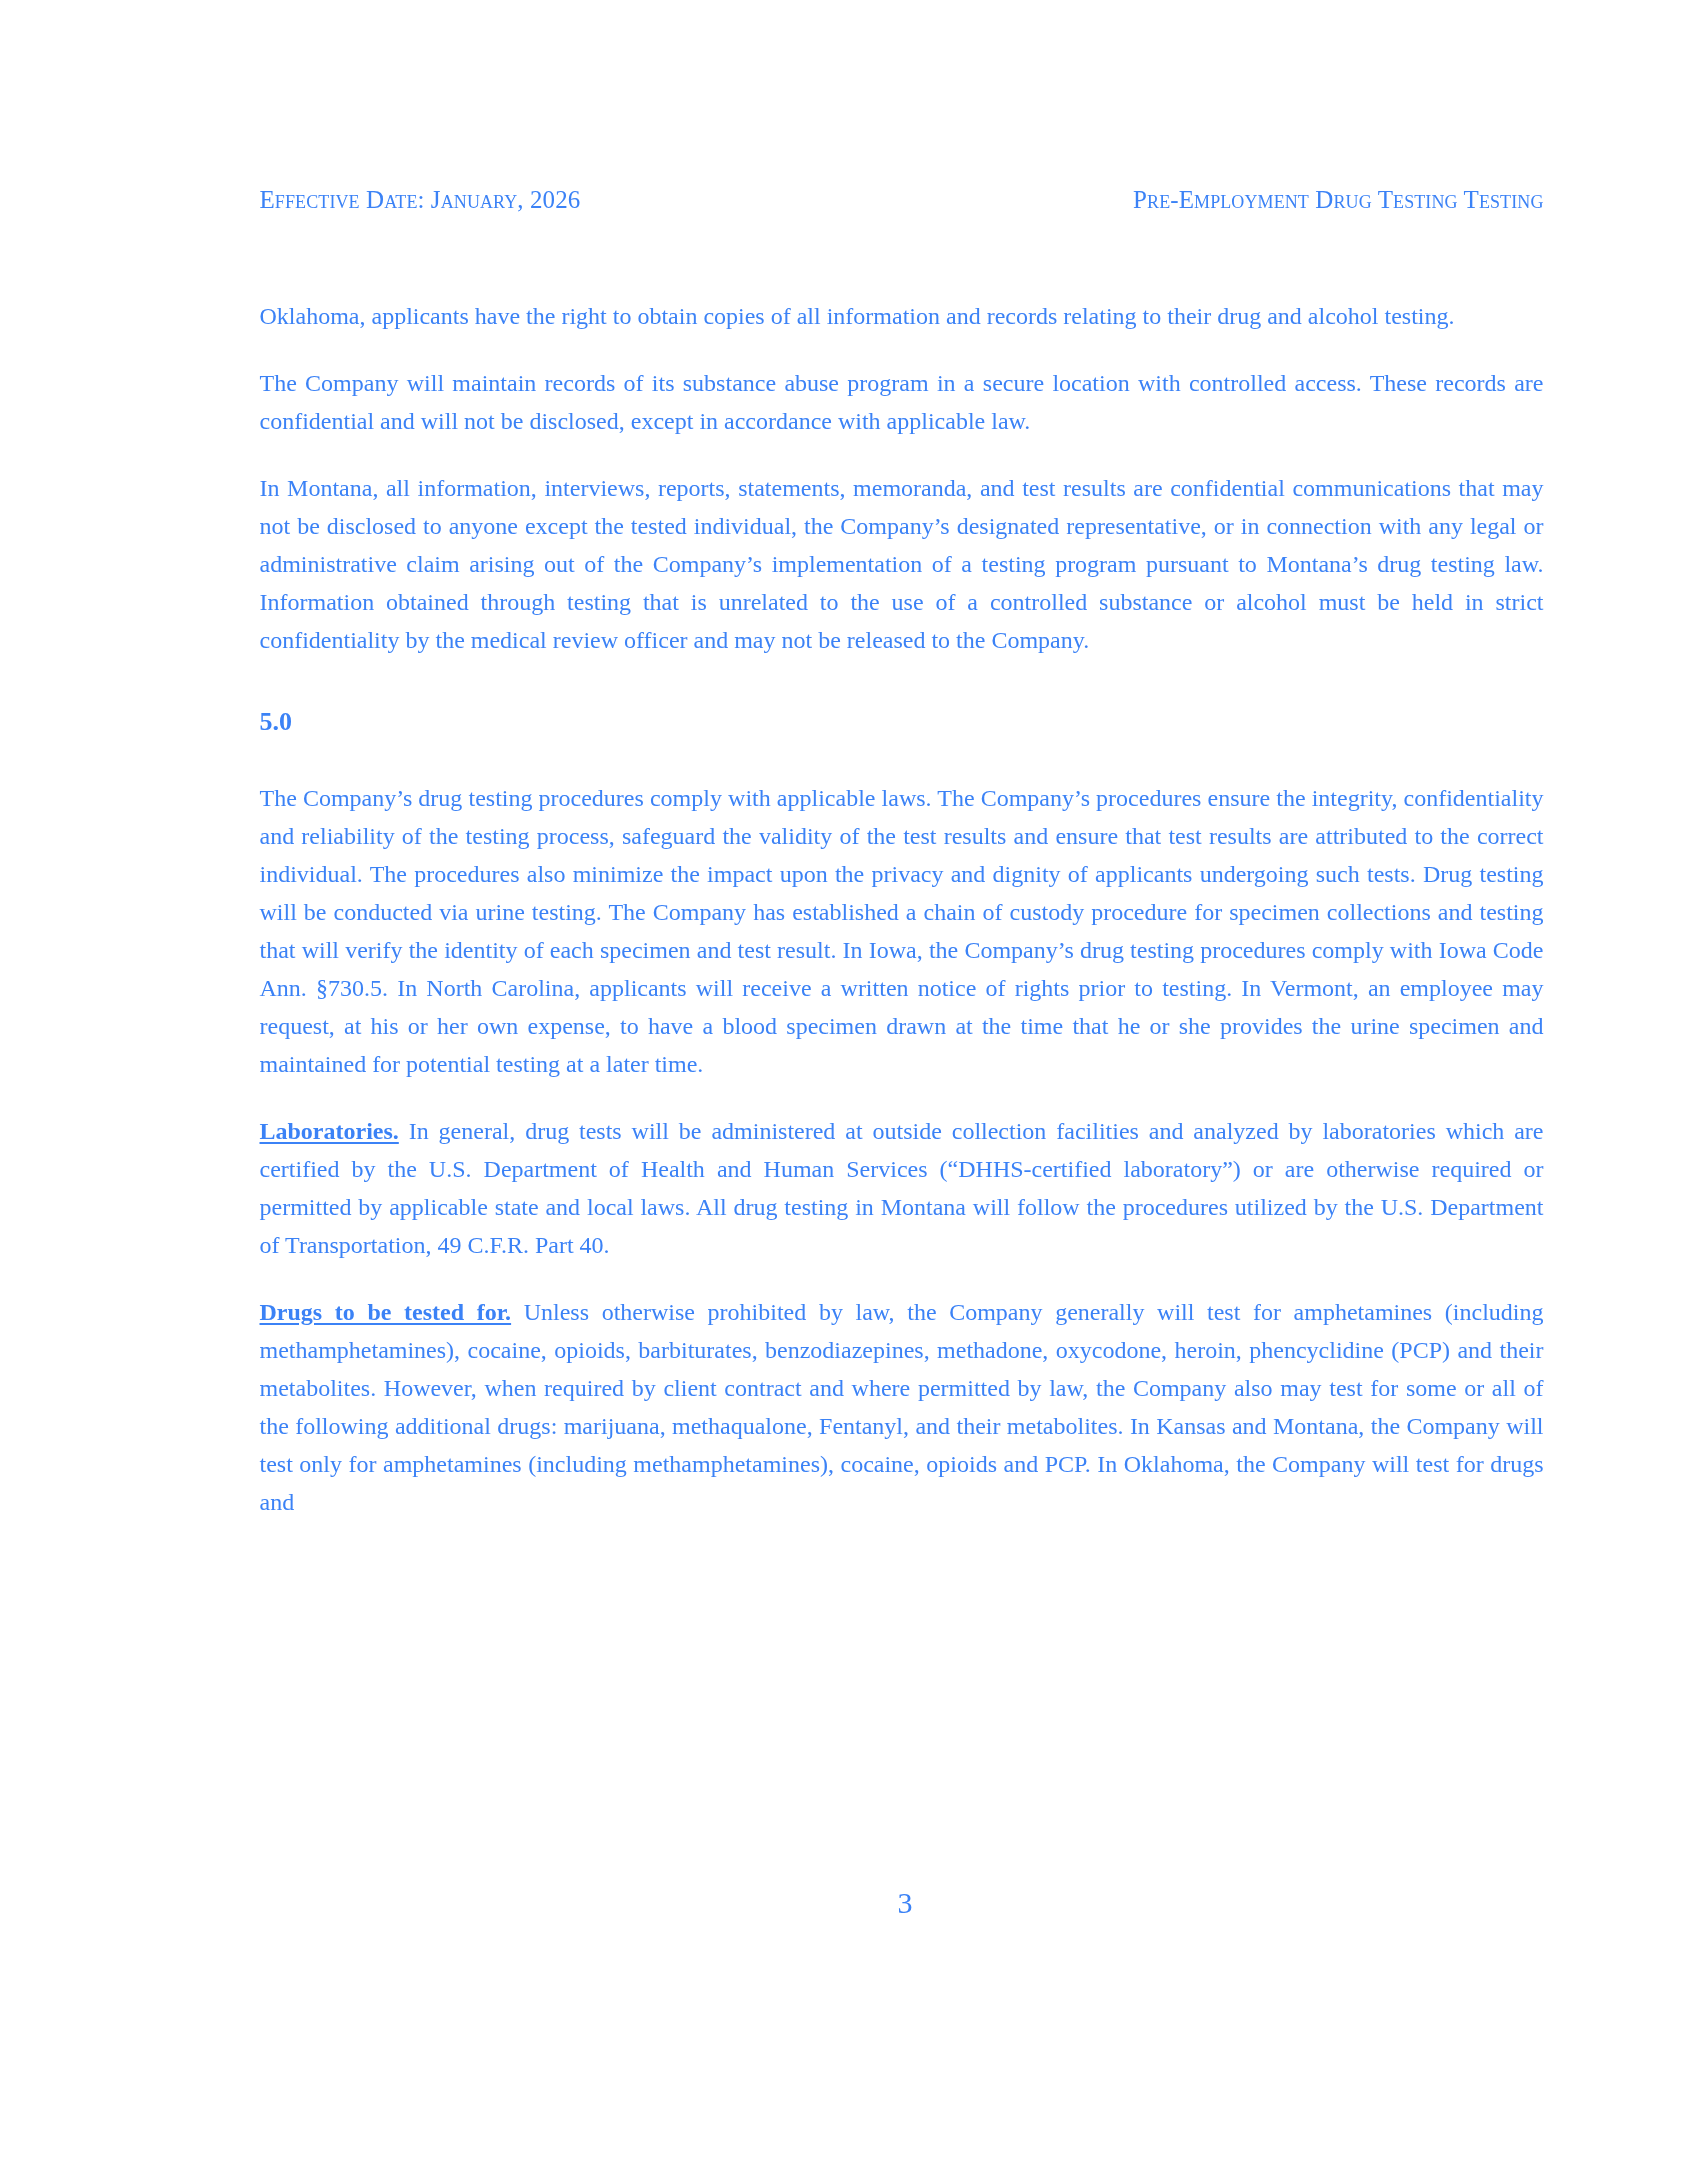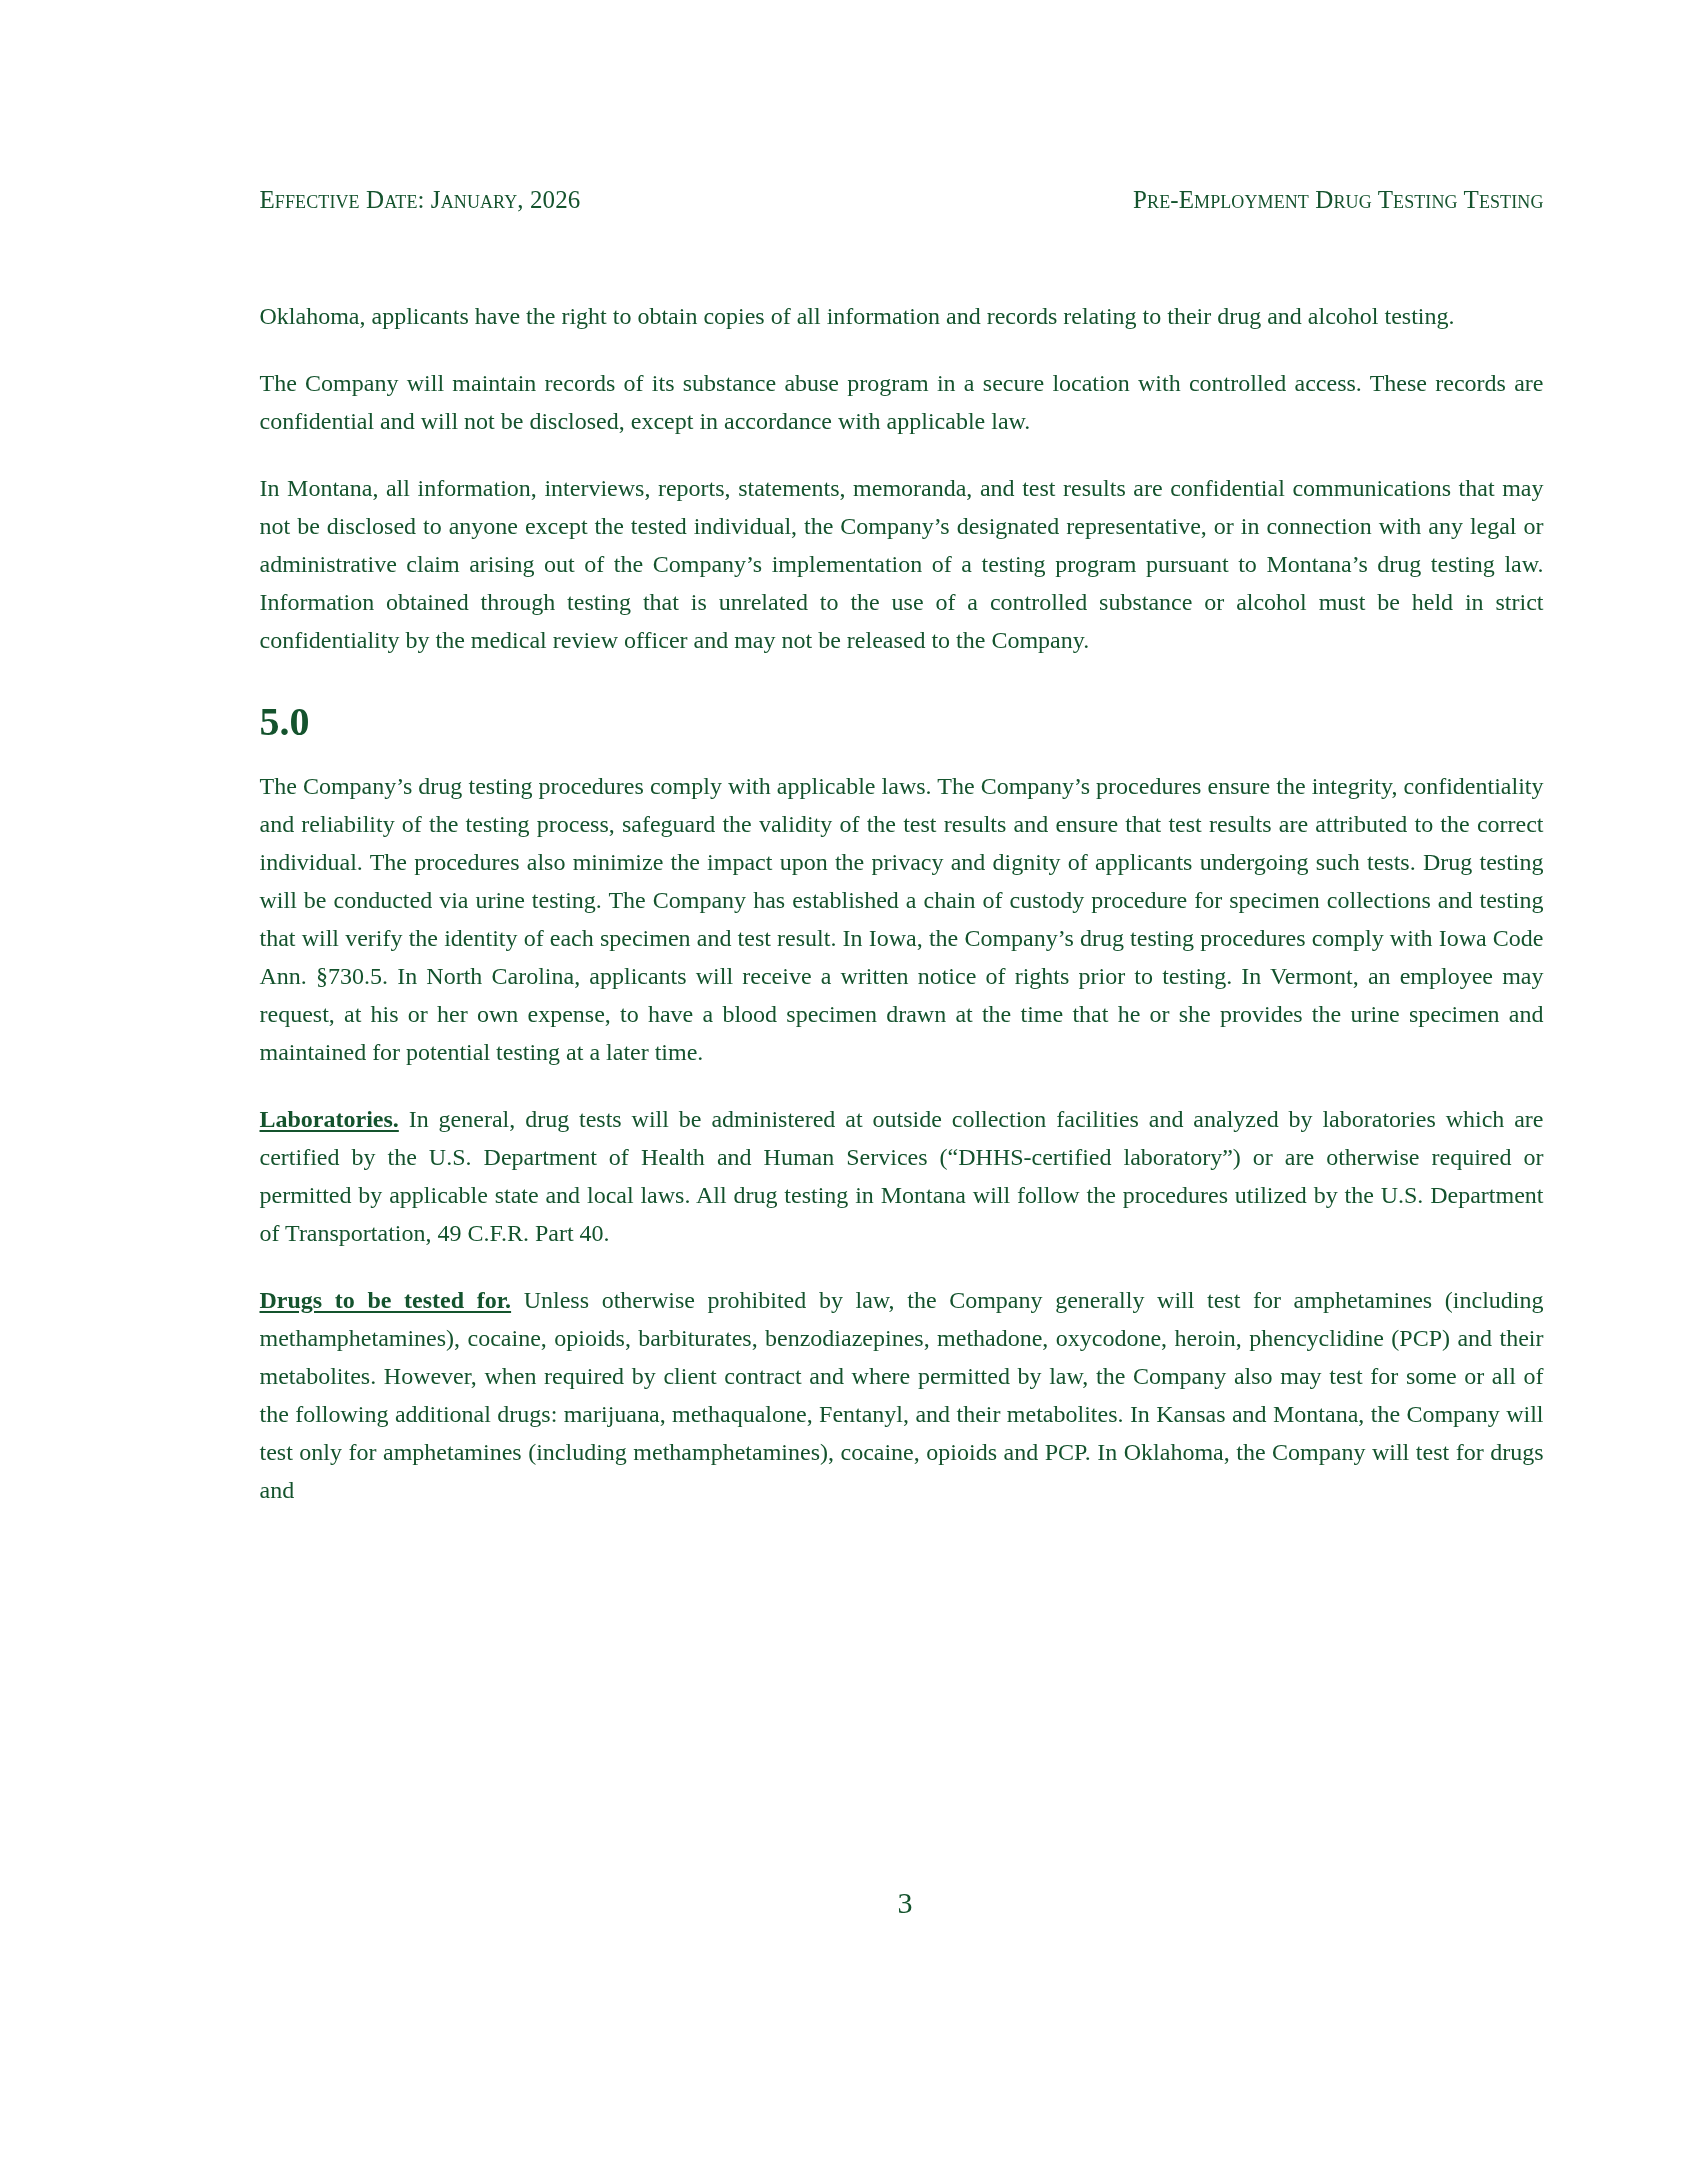--- a/index.html
+++ b/index.html
@@ -10,21 +10,21 @@
   }
 
   .page {
     position: relative;
     width: 1556px;
     height: 2178px;
     margin: 0 auto;
     background: #ffffff;
     box-sizing: border-box;
     font-family: "Liberation Serif", "DejaVu Serif", serif;
-    color: #14532d;
+    color: #3b82f6;
     overflow: hidden;
   }
 
   
   .running-header {
     position: absolute;
     top: 186px;
     left: 196px;
     width: 1284px;
     display: flex;
@@ -57,22 +57,22 @@
     hyphens: none;
   }
   p.para.flush {
     text-align: left;
   }
 
   
   .section-heading {
     display: flex;
     align-items: baseline;
-    margin: 44px 0 26px 0;
-    font-size: 40px;
+    margin: 44px 0 38px 0;
+    font-size: 26px;
     font-weight: bold;
     line-height: 38px;
   }
   .section-number {
     width: 101px;
     flex: 0 0 101px;
     font-weight: bold;
   }
   .section-title {
     font-weight: bold;

